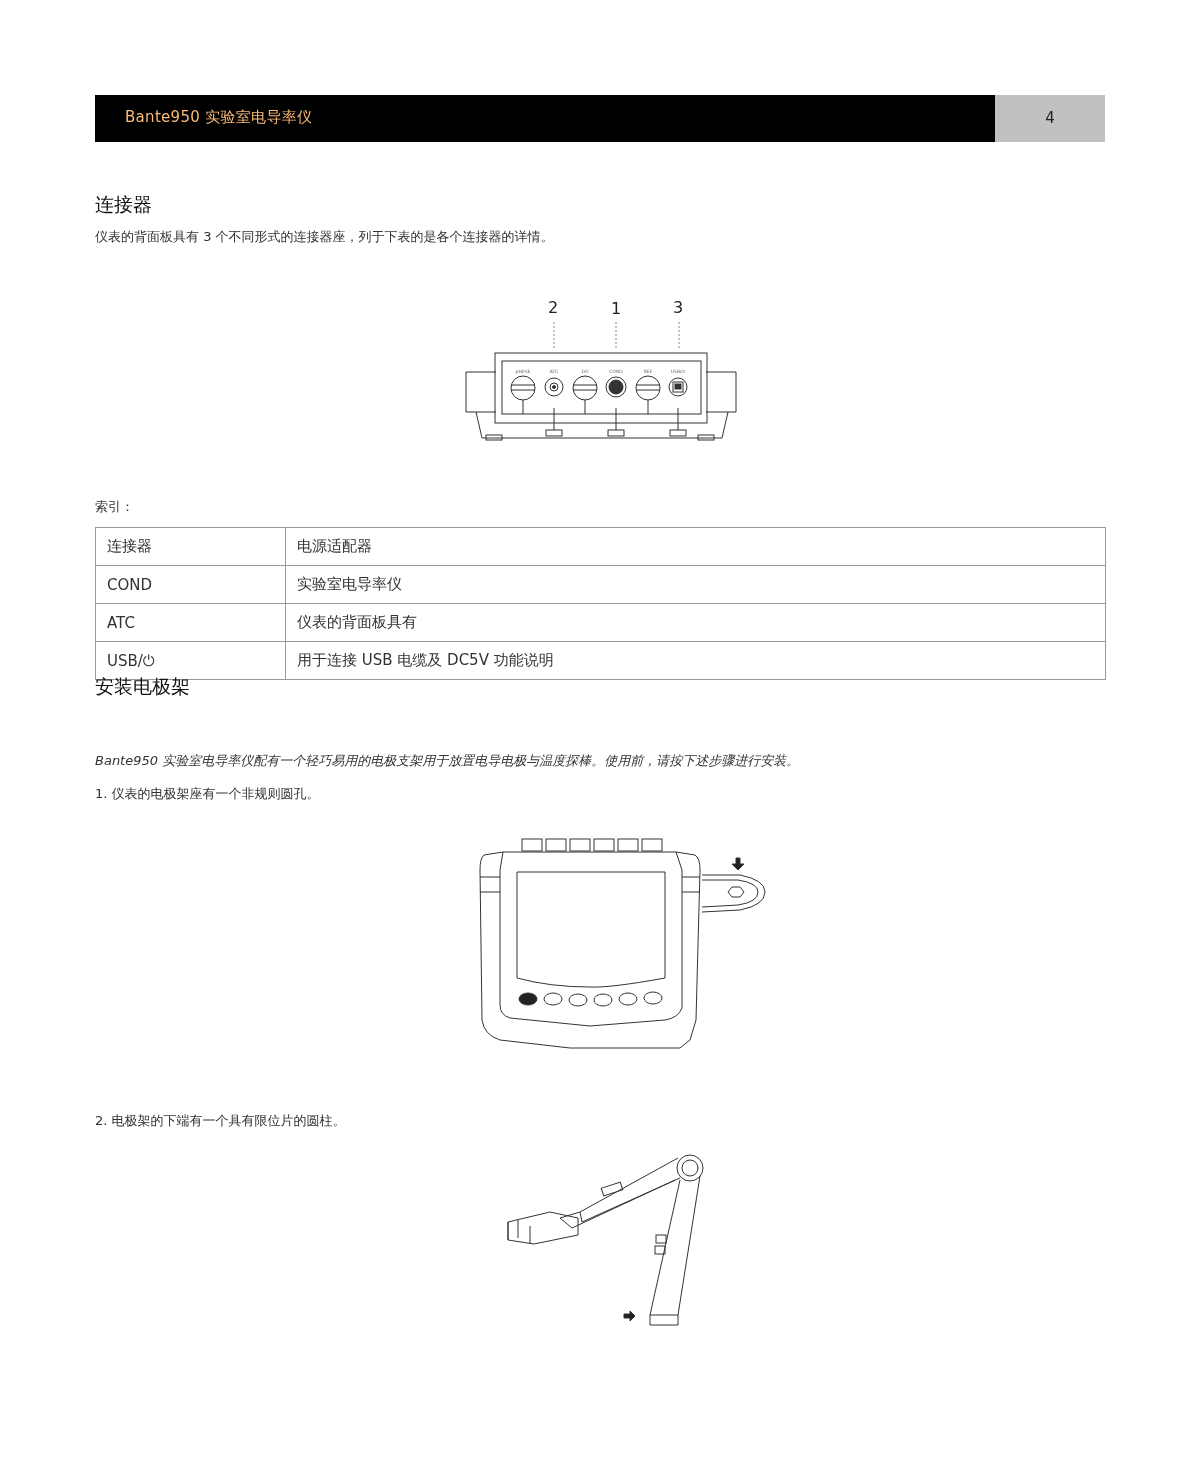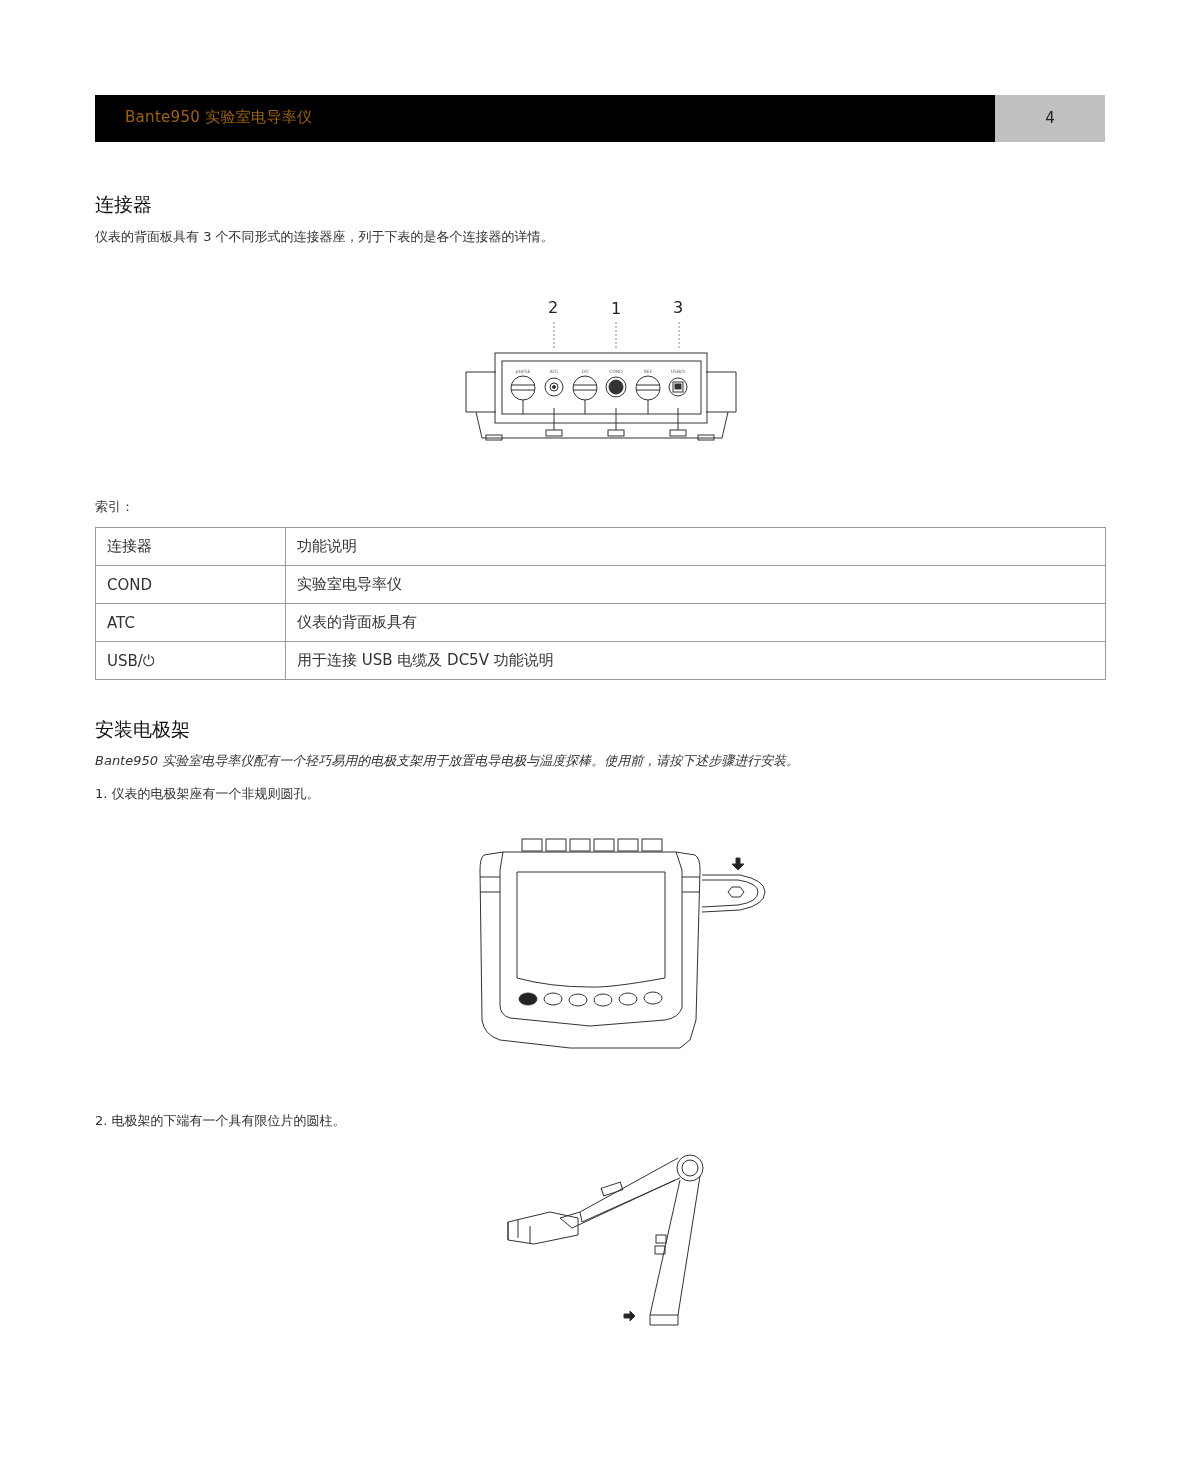--- a/index.html
+++ b/index.html
@@ -1,18 +1,18 @@
 <!DOCTYPE html>
 <html><head>
   <meta charset="utf-8">
   <style>
     html, body { margin: 0; padding: 0; background: #ffffff; }
     body { width: 1200px; height: 1484px; position: relative; font-family: "DejaVu Sans", "Liberation Sans", sans-serif; color: #1a1a1a; overflow: hidden; }
     .header { position: absolute; left: 95px; top: 95px; width: 1010px; height: 47px; background: #000; }
-    .header-title { position: absolute; left: 30px; top: 13px; color: #a16207; font-size: 15px; letter-spacing: 0.3px; }
+    .header-title { position: absolute; left: 30px; top: 13px; color: #fdba74; font-size: 15px; letter-spacing: 0.3px; }
     .header-page { position: absolute; right: 0; top: 0; width: 110px; height: 47px; background: #c0c0c0; color: #222; font-size: 15px; text-align: center; line-height: 47px; }
     .h2 { position: absolute; left: 95px; font-size: 19px; font-weight: normal; color: #111; margin: 0; }
     .para { position: absolute; left: 95px; font-size: 13px; color: #333; margin: 0; white-space: nowrap; }
     .fig { position: absolute; }
     table.idx { position: absolute; left: 95px; top: 527px; width: 1011px; border-collapse: collapse; font-size: 15px; color: #333; }
     table.idx td { border: 1px solid #999; height: 37px; padding: 0 0 0 11px; }
     table.idx td.c1 { width: 178px; }
   </style>
 </head>
 <body>
@@ -79,38 +79,38 @@
   <line x1="218" y1="118" x2="218" y2="140"></line>
     <rect x="210" y="140" width="16" height="6"></rect>
 </svg>
 
 <p class="para" style="top:498px;">索引：</p>
 
 <table class="idx">
   <tbody>
       <tr>
     <td class="c1">连接器</td>
-    <td>功能说明</td>
+    <td>电源适配器</td>
   </tr>
   <tr>
     <td class="c1">COND</td>
     <td>实验室电导率仪</td>
   </tr>
   <tr>
     <td class="c1">ATC</td>
     <td>仪表的背面板具有</td>
   </tr>
   <tr>
     <td class="c1">USB/⏻</td>
     <td>用于连接 USB 电缆及 DC5V 功能说明</td>
   </tr>
 </tbody>
   </table>
 
-<h2 class="h2" style="top:717px;">安装电极架</h2>
+<h2 class="h2" style="top:674px;">安装电极架</h2>
 <p class="para" style="top:752px;font-style:italic;">Bante950 实验室电导率仪配有一个轻巧易用的电极支架用于放置电导电极与温度探棒。使用前，请按下述步骤进行安装。</p>
 <p class="para" style="top:785px;text-align:right;">1. 仪表的电极架座有一个非规则圆孔。</p>
 
 <svg class="fig" style="left:470px; top:830px;" width="310" height="230" viewBox="0 0 310 230" fill="none" stroke="#333" stroke-width="1">
   <g>
     <rect x="52" y="9" width="20" height="12"></rect>
       <rect x="76" y="9" width="20" height="12"></rect>
       <rect x="100" y="9" width="20" height="12"></rect>
     <rect x="124" y="9" width="20" height="12"></rect>
       <rect x="148" y="9" width="20" height="12"></rect>

